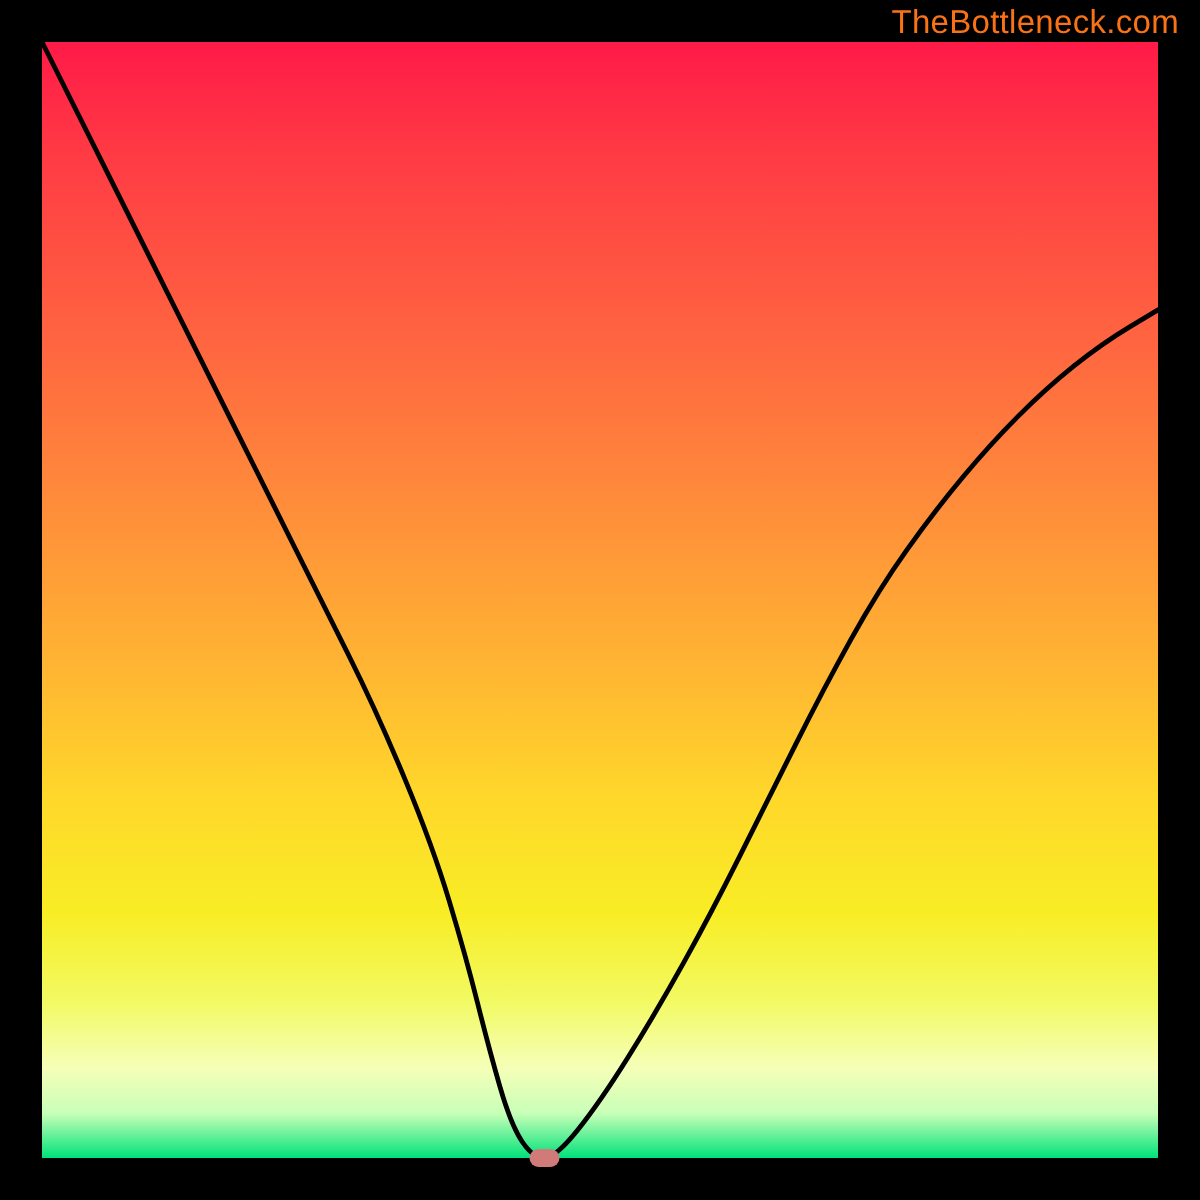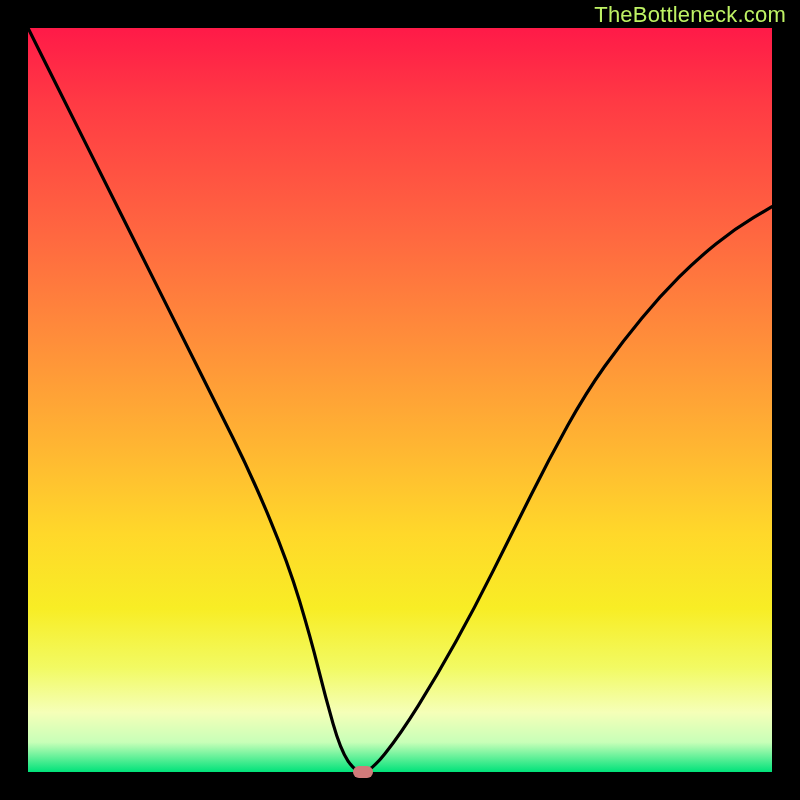--- a/index.html
+++ b/index.html
@@ -14,21 +14,21 @@
   .outer {
     width: 800px;
     height: 800px;
     background: #000;
     position: relative;
   }
   .attribution {
     position: absolute;
     top: 2px;
     right: 14px;
-    color: #bef264;
+    color: #f97316;
     font-size: 22px;
     font-weight: 500;
     letter-spacing: 0.2px;
     user-select: none;
     margin-left: 35px;
   }
   
   .plot {
     position: absolute;
     left: 28px;

